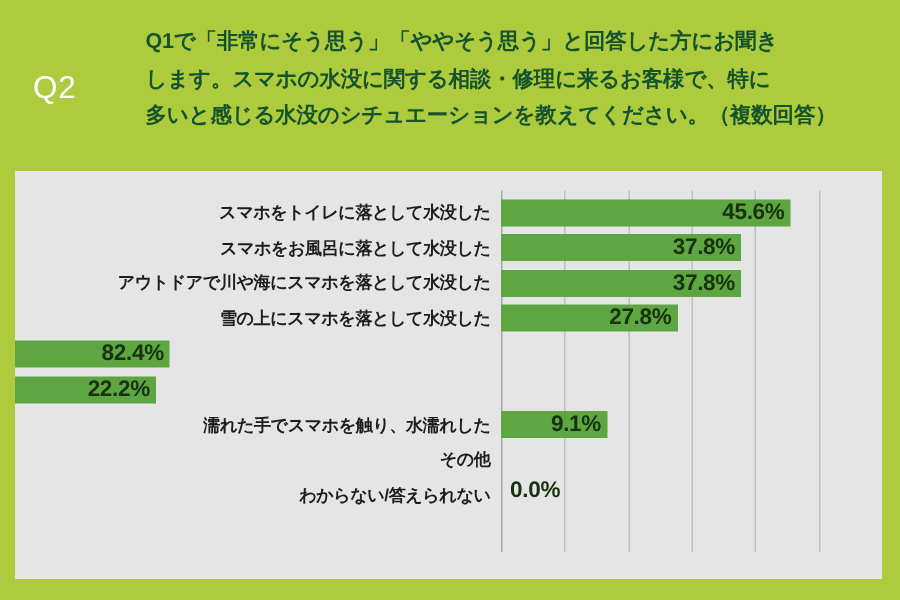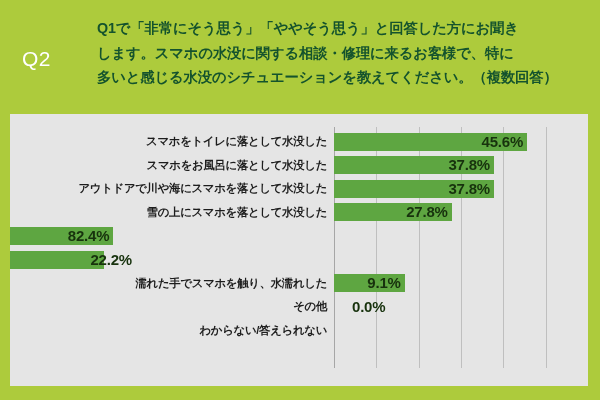--- a/index.html
+++ b/index.html
@@ -120,21 +120,21 @@
     top: 2.6px;
     height: 34px;
     line-height: 18px;
     font-size: 15px;
     font-weight: 700;
     color: #17320d;
     white-space: nowrap;
     letter-spacing: -0.2px;
   }
   .bar-value.inside { transform: translateX(-100%); padding-right: 4px; }
-  .bar-value.outside { padding-left: 18px; }
+  .bar-value.outside { padding-left: 6px; margin-top: 20px; }
 
   
   .grid {
     position: absolute;
     left: 324px;
     top: 0;
     right: 0;
     bottom: 0;
     pointer-events: none;
   }
@@ -215,21 +215,21 @@
                 <div class="bar" style="width: 103.293px; background: rgb(94, 166, 65);"></div>
               </div>
               <div class="bar-value inside" style="left: 103.293px;">82.4%</div>
             </div>
           </div>
           <div class="row">
             <div class="bar-area">
               <div class="bar-track">
                 <div class="bar" style="width: 93.98px; background: rgb(94, 166, 65);"></div>
               </div>
-              <div class="bar-value inside" style="left: 93.98px; margin-left: 32px;">22.2%</div>
+              <div class="bar-value inside" style="left: 93.98px;">22.2%</div>
             </div>
           </div>
           <div class="row">
             <div class="cat-label">濡れた手でスマホを触り、水濡れした</div>
             <div class="bar-area">
               <div class="bar-track">
                 <div class="bar" style="width: 70.6967px; background: rgb(94, 166, 65);"></div>
               </div>
               <div class="bar-value inside" style="left: 70.6967px;">9.1%</div>
             </div>

